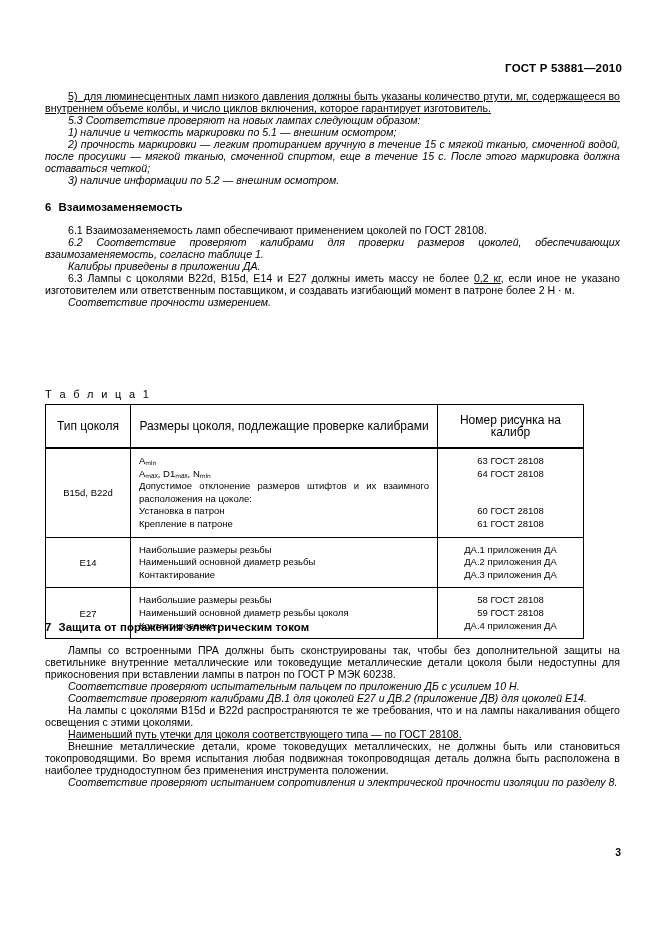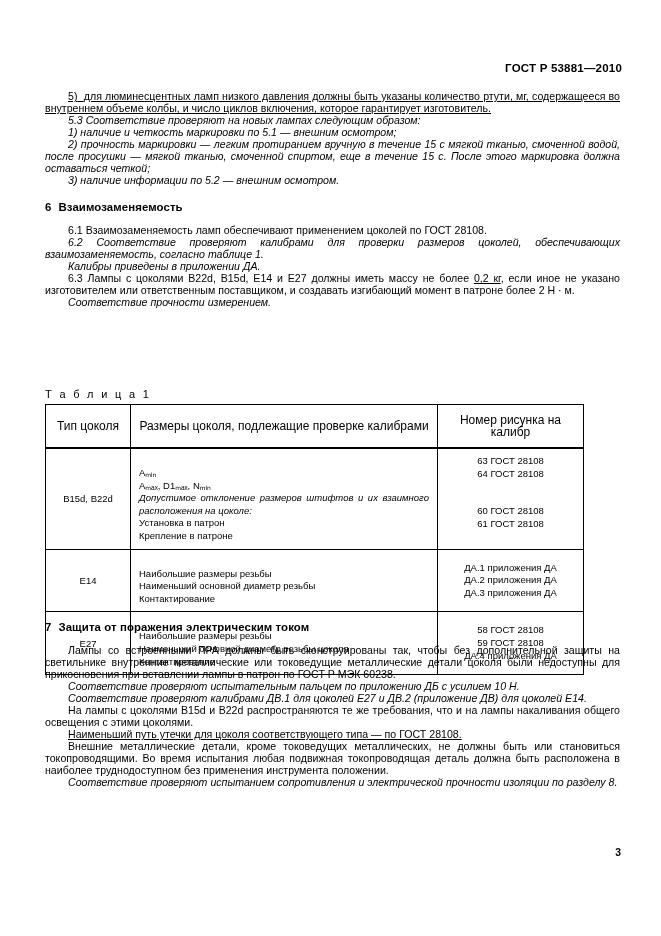--- a/index.html
+++ b/index.html
@@ -104,28 +104,27 @@
     font-size: 12px;
     line-height: 12px;
     border-bottom-width: 2px;
   }
   table.gost tbody td.type {
     text-align: center;
     font-size: 9.5px;
   }
   table.gost tbody td.dims {
     text-align: left;
-    padding: 18px 8px 6px 8px;
+    padding: 6px 8px 6px 8px;
     line-height: 12.6px;
     font-size: 9.5px;
   }
   table.gost tbody td.dims .just {
     text-align: justify;
     text-justify: inter-word;
-    font-style: italic;
   }
   table.gost tbody td.fig {
     text-align: center;
     padding: 6px 5px 6px 5px;
     line-height: 12.6px;
     font-size: 9.5px;
   }
   table.gost .spacer-line { visibility: hidden; }
 
   

